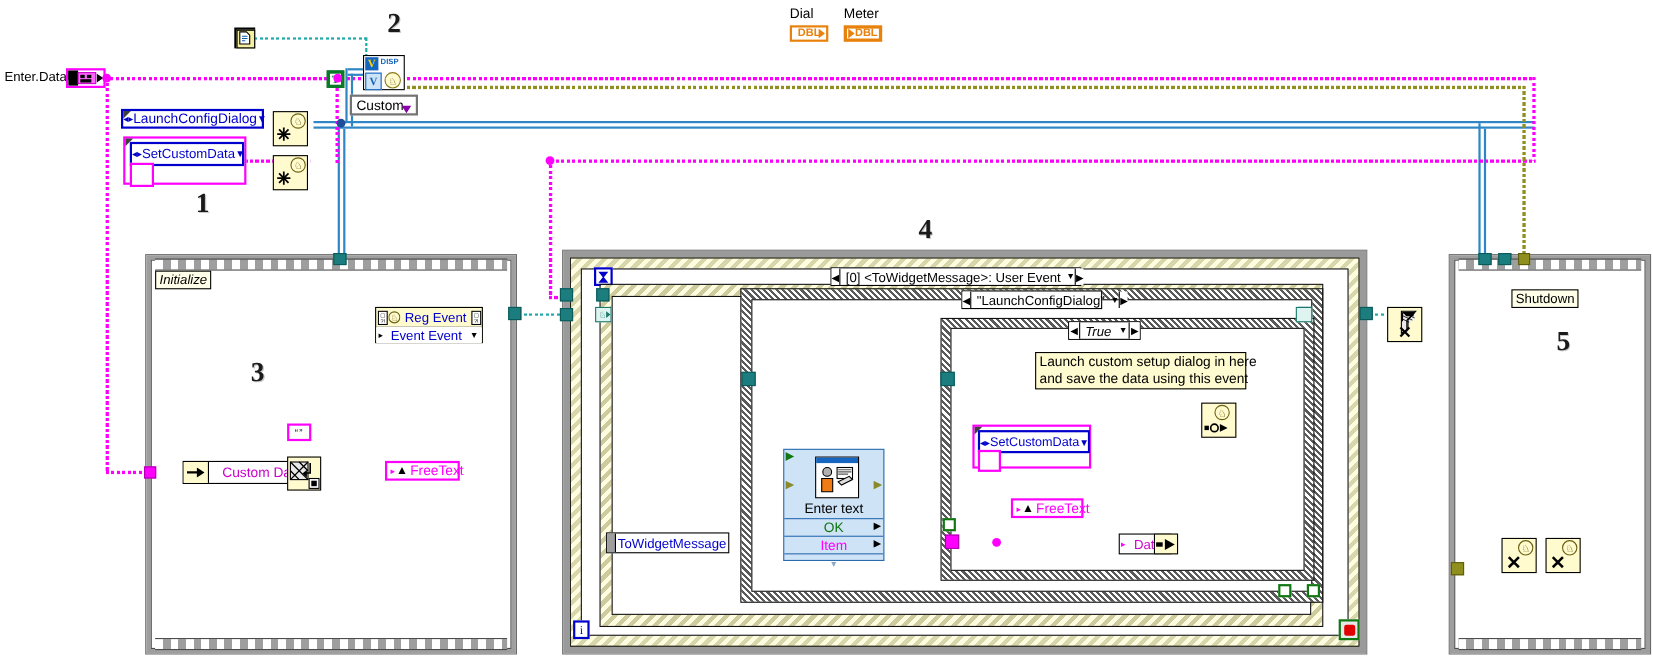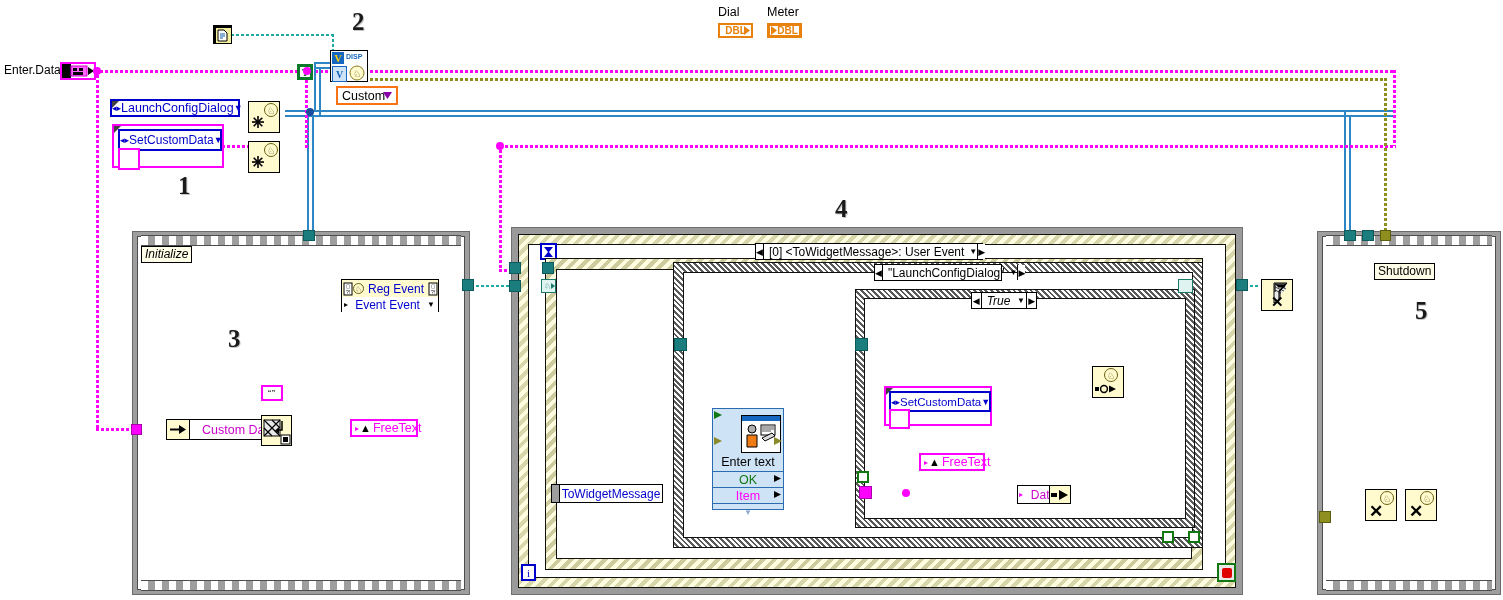--- a/index.html
+++ b/index.html
@@ -267,21 +267,21 @@
     <svg width="16" height="16" style="position:absolute;left:18px;top:14px;">
         <circle cx="8" cy="8" r="7" fill="#fffbcf" stroke="#8a7a1a"></circle>
         <text x="8" y="12" font-size="9" text-anchor="middle" fill="#6b5f10" font-family="serif">♘</text>
       </svg>
   </div>
 
   <div class="abs" style="left:297px;top:64px;width:16px;height:16px;border:2px solid #0a7a2a;background:#0a7a2a;display:flex;align-items:center;justify-content:center;">
     <span style="background:#fff;color:#0a7a2a;font-size:10px;font-weight:bold;width:10px;height:10px;display:flex;align-items:center;justify-content:center;font-family:'Liberation Serif',serif;">T</span>
   </div>
 
-  <div class="abs" style="left:336px;top:86px;width:62px;height:19px;border:2px solid #f97316;background:#fff;display:flex;align-items:center;">
+  <div class="abs" style="left:318px;top:86px;width:62px;height:19px;border:2px solid #737373;background:#fff;display:flex;align-items:flex-end;">
     <span style="font-size:12.5px;color:#000;padding-left:4px;">Custom</span>
     <svg width="9" height="7" style="position:absolute;right:4px;">
         <polygon points="0,0 9,0 4.5,7" fill="#8800aa"></polygon>
       </svg>
   </div>
 
   <div class="abs bignum" style="left:352px;top:8px;">2</div>
 
   <div class="abs enumbox" style="left:110px;top:99px;width:130px;">
     <div class="corner"></div>
@@ -439,20 +439,24 @@
   <div class="abs" style="left:855px;top:289px;width:340px;height:239px;background:repeating-linear-gradient(45deg,#ffffff 0 2px,#5a5a5a 2px 4px);border:1px solid #111;"></div>
   <div class="abs" style="left:864px;top:298px;width:322px;height:221px;background:#ffffff;border:1px solid #111;"></div>
 
   <div class="abs selector" style="left:971px;top:292px;width:66px;">
     <span class="arw">◀</span>
     <span class="txt" style="flex:1;justify-content:center;font-style:italic;">True</span>
     <span class="dn">▼</span>
     <span class="arw r">▶</span>
   </div>
 
+  <div class="abs noteyellow" style="left:941px;top:320px;width:192px;">
+    <div>Launch custom setup dialog in here</div>
+    <div>and save the data using this event</div>
+  </div>
 
   <div class="abs" style="left:884px;top:386px;width:108px;height:40px;border:2px solid #ff00ff;background:#fff;">
     <div class="corner"></div>
     <div class="enumbox" style="position:absolute;left:3px;top:3px;width:98px;height:17px;">
       <span class="ud">◂▸</span>
       <span style="flex:1;font-size:11.5px;">SetCustomData</span>
       <span class="dd">▼</span>
     </div>
     <div style="position:absolute;left:3px;top:21px;width:17px;height:16px;border:2px solid #ff00ff;background:#fff;"></div>
   </div>
@@ -460,21 +464,21 @@
   <div class="abs vinode" style="left:1092px;top:366px;width:32px;height:32px;">
     <svg width="30" height="30" viewBox="0 0 30 30">
       <circle cx="18" cy="8" r="6.5" fill="#fffbcf" stroke="#6b5f10"></circle>
       <text x="18" y="12" font-size="9" text-anchor="middle" fill="#6b5f10" font-family="serif">♘</text>
       <rect x="2" y="20" width="4" height="4" fill="#000"></rect>
       <circle cx="11" cy="22" r="3.4" fill="none" stroke="#000" stroke-width="1.5"></circle>
       <polygon points="16,18.5 23,22 16,25.5" fill="#000"></polygon>
     </svg>
   </div>
 
-  <div class="abs dlgbox" style="left:712px;top:408px;width:72px;height:102px;">
+  <div class="abs dlgbox" style="left:712px;top:408px;width:92px;height:102px;">
     <div style="position:absolute;left:28px;top:6px;width:38px;height:36px;background:#fff;border:1px solid #000;">
       <div style="position:absolute;left:0;top:0;width:100%;height:5px;background:#1566c0;"></div>
       <svg width="36" height="30" viewBox="0 0 36 30" style="position:absolute;left:0;top:5px;">
         <circle cx="10" cy="8" r="4" fill="#b0b0b0" stroke="#000"></circle>
         <path d="M5 14h10v12H5z" fill="#f07a13" stroke="#000"></path>
         <rect x="19" y="4" width="14" height="10" fill="#fff" stroke="#000"></rect>
         <path d="M20 6h12M20 8h12M20 10h9" stroke="#555"></path>
         <path d="M20 17l10-5 3 3-10 5z" fill="#ddd" stroke="#000"></path>
       </svg>
     </div>

